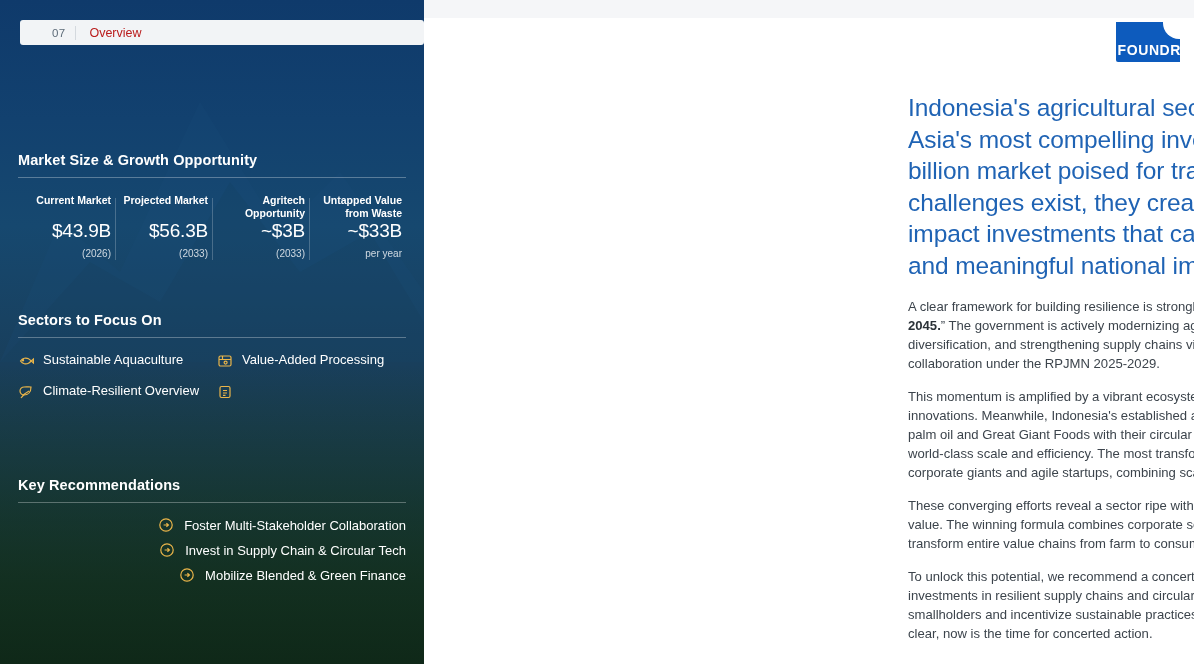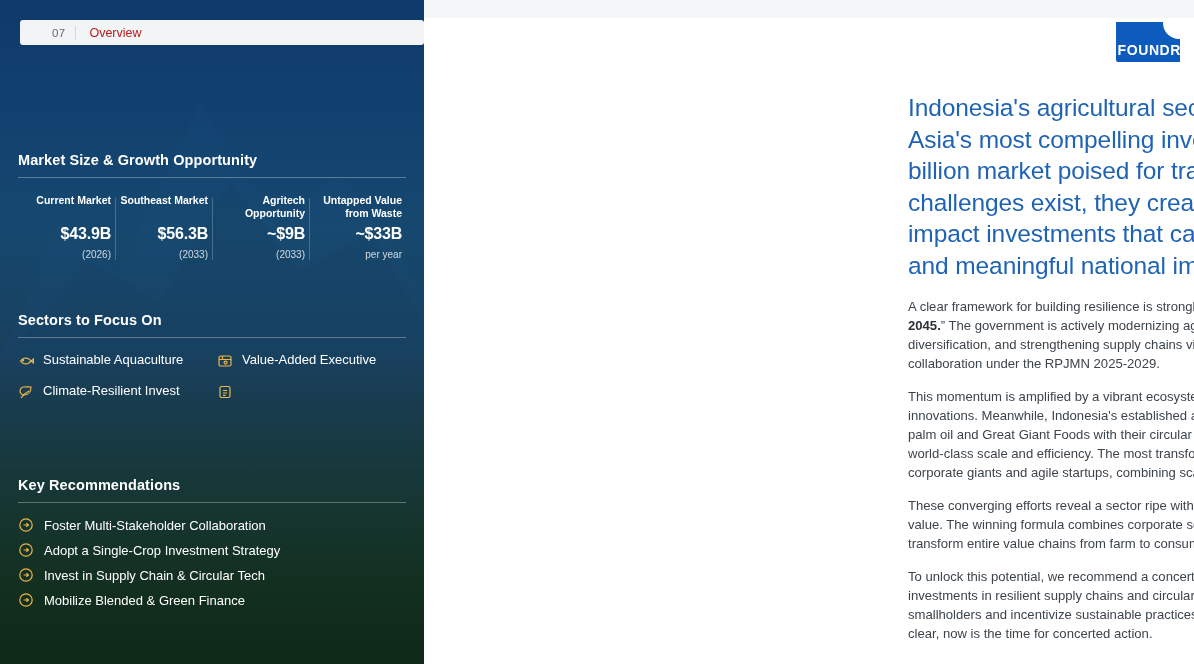--- a/index.html
+++ b/index.html
@@ -105,23 +105,22 @@
     background: rgba(255,255,255,0.22);
   }
   .metric-label {
     font-size: 10.5px;
     font-weight: 700;
     line-height: 1.25;
     color: #ffffff;
     min-height: 26px;
   }
   .metric-value {
-    font-size: 16px;
-    font-weight: 700;
-    margin-top: 5px;
+    font-size: 19px;
+    font-weight: 400;
     color: #ffffff;
     letter-spacing: -.2px;
   }
   .metric-note {
     font-size: 10px;
     color: rgba(255,255,255,0.78);
     margin-top: 6px;
   }
 
   .block-sectors { position: absolute; left: 18px; top: 312px; width: 388px; }
@@ -151,20 +150,21 @@
 
   .block-recs { position: absolute; left: 18px; top: 477px; width: 388px; }
   .rec-list { margin-top: 14px; }
   .rec {
     display: flex;
     align-items: center;
     gap: 10px;
     font-size: 13px;
     color: #ffffff;
     margin-bottom: 9px;
+    justify-content: flex-end;
   }
   .r-ico {
     flex: 0 0 16px;
     width: 16px; height: 16px;
     color: #eab54a;
   }
   .r-ico svg { display: block; }
 
   
   .right {
@@ -253,27 +253,27 @@
     <div class="block-market">
       <div class="sec-head">Market Size &amp; Growth Opportunity</div>
       <div class="sec-rule"></div>
       <div class="metrics">
         <div class="metric">
           <div class="metric-label">Current Market</div>
           <div class="metric-value">$43.9B</div>
           <div class="metric-note">(2026)</div>
         </div>
         <div class="metric">
-          <div class="metric-label">Southeast Market</div>
+          <div class="metric-label">Projected Market</div>
           <div class="metric-value">$56.3B</div>
           <div class="metric-note">(2033)</div>
         </div>
         <div class="metric">
           <div class="metric-label">Agritech Opportunity</div>
-          <div class="metric-value">~$9B</div>
+          <div class="metric-value">~$3B</div>
           <div class="metric-note">(2033)</div>
         </div>
         <div class="metric">
           <div class="metric-label">Untapped Value from Waste</div>
           <div class="metric-value">~$33B</div>
           <div class="metric-note">per year</div>
         </div>
       </div>
     </div>
 
@@ -294,31 +294,31 @@
         </div>
 
         <div class="sector">
           <span class="s-ico">
             <svg viewBox="0 0 16 16" fill="none" stroke="currentColor" stroke-width="1.2">
               <rect x="2" y="3" width="12" height="10" rx="1.5"></rect>
               <path d="M2 6.5h12M5.5 3v3.5"></path>
                 <circle cx="8.6" cy="9.6" r="1.5"></circle>
             </svg>
           </span>
-          <span>Value-Added Executive</span>
+          <span>Value-Added Processing</span>
         </div>
 
         <div class="sector">
           <span class="s-ico">
             <svg viewBox="0 0 16 16" fill="none" stroke="currentColor" stroke-width="1.2">
               <path d="M13 3c0 5-3 8-7 8a4 4 0 010-8c3 0 4-.5 7 0z"></path>
               <path d="M3 14c2-3 5-5.5 8-7"></path>
             </svg>
           </span>
-          <span>Climate-Resilient Invest</span>
+          <span>Climate-Resilient Overview</span>
         </div>
 
         <div class="sector">
           <span class="s-ico">
             <svg viewBox="0 0 16 16" fill="none" stroke="currentColor" stroke-width="1.2">
               <rect x="3" y="2.5" width="10" height="11" rx="1.5"></rect>
               <path d="M6 6.5h4M6 9h4M6 11.3h2.5"></path>
             </svg>
           </span>
         </div>
@@ -334,29 +334,20 @@
         <div class="rec">
           <span class="r-ico">
             <svg viewBox="0 0 16 16" fill="none" stroke="currentColor" stroke-width="1.2">
               <circle cx="8" cy="8" r="6.2"></circle>
                 <path d="M5.6 8h4.6M8.4 6.3L10.4 8l-2 1.7"></path>
             </svg>
           </span>
           <span>Foster Multi-Stakeholder Collaboration</span>
         </div>
 
-        <div class="rec">
-          <span class="r-ico">
-            <svg viewBox="0 0 16 16" fill="none" stroke="currentColor" stroke-width="1.2">
-              <circle cx="8" cy="8" r="6.2"></circle>
-                <path d="M5.6 8h4.6M8.4 6.3L10.4 8l-2 1.7"></path>
-            </svg>
-          </span>
-          <span>Adopt a Single-Crop Investment Strategy</span>
-        </div>
 
         <div class="rec">
           <span class="r-ico">
             <svg viewBox="0 0 16 16" fill="none" stroke="currentColor" stroke-width="1.2">
               <circle cx="8" cy="8" r="6.2"></circle>
                 <path d="M5.6 8h4.6M8.4 6.3L10.4 8l-2 1.7"></path>
             </svg>
           </span>
           <span>Invest in Supply Chain &amp; Circular Tech</span>
         </div>

